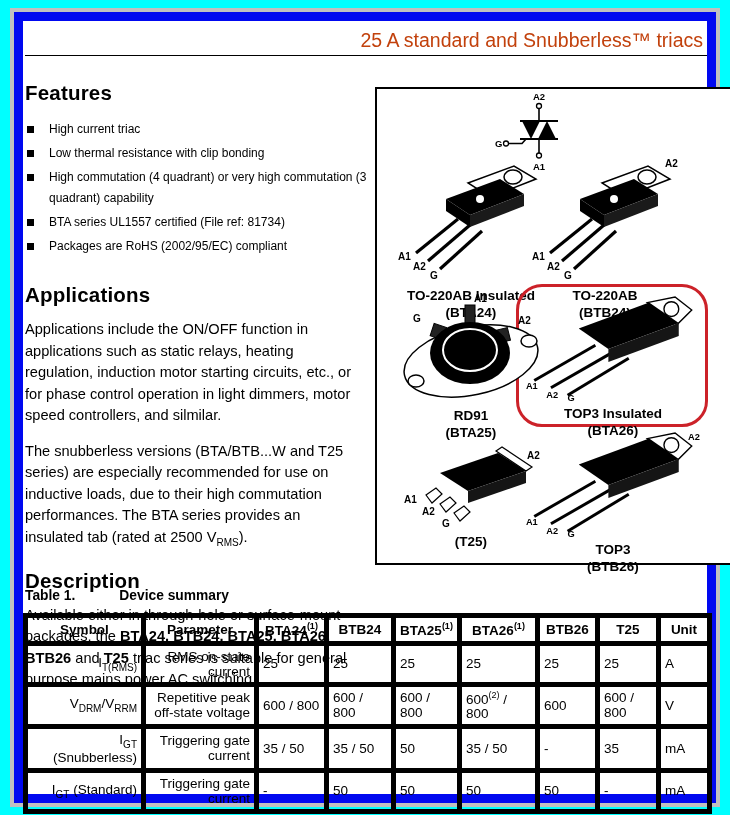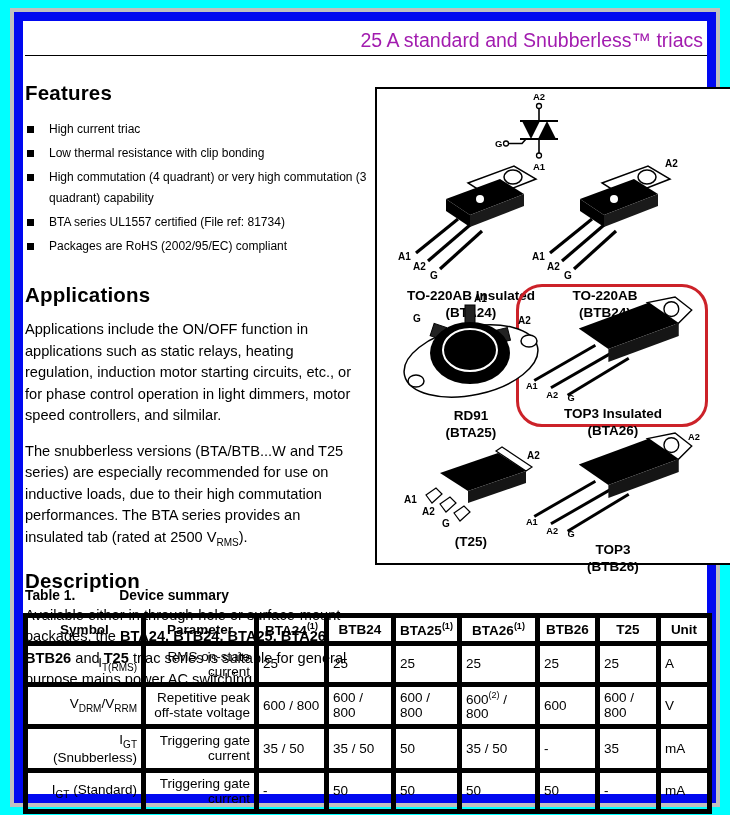--- a/index.html
+++ b/index.html
@@ -11,21 +11,21 @@
     width:730px;height:815px;background:var(--cyan);
     font-family:"Liberation Sans","DejaVu Sans",sans-serif;color:var(--ink);
     position:relative;overflow:hidden;
   }
   .frame-gray{position:absolute;left:10px;top:8px;width:710px;height:799px;
     background:var(--gray);padding:4px;}
   .frame-blue{width:100%;height:100%;background:var(--blue);padding:9px;}
   .page{position:relative;width:100%;height:100%;background:#fff;}
 
   
-  .doc-title{position:absolute;top:8px;right:4px;font-size:19.5px;color:#a21caf;}
+  .doc-title{position:absolute;top:8px;right:4px;font-size:19.5px;color:#c2410c;}
   .title-rule{position:absolute;top:34px;left:2px;right:0;height:0;border-top:1.5px solid #000;}
 
   
   .col-left{position:absolute;left:2px;top:60px;width:342px;}
   h2.sec{font-size:20.5px;font-weight:bold;margin:0 0 12px 0;letter-spacing:.2px;}
   .features-list{list-style:none;margin:14px 0 0 0;padding:0;}
   .features-list li{position:relative;padding-left:24px;font-size:12px;line-height:21px;margin-bottom:3px;}
   .features-list li .sq{position:absolute;left:2px;top:7px;width:7px;height:7px;background:#000;}
   .para{font-size:14.6px;line-height:21.5px;margin:0 12px 14px 0;}
   .apps-block{margin-top:26px;}

